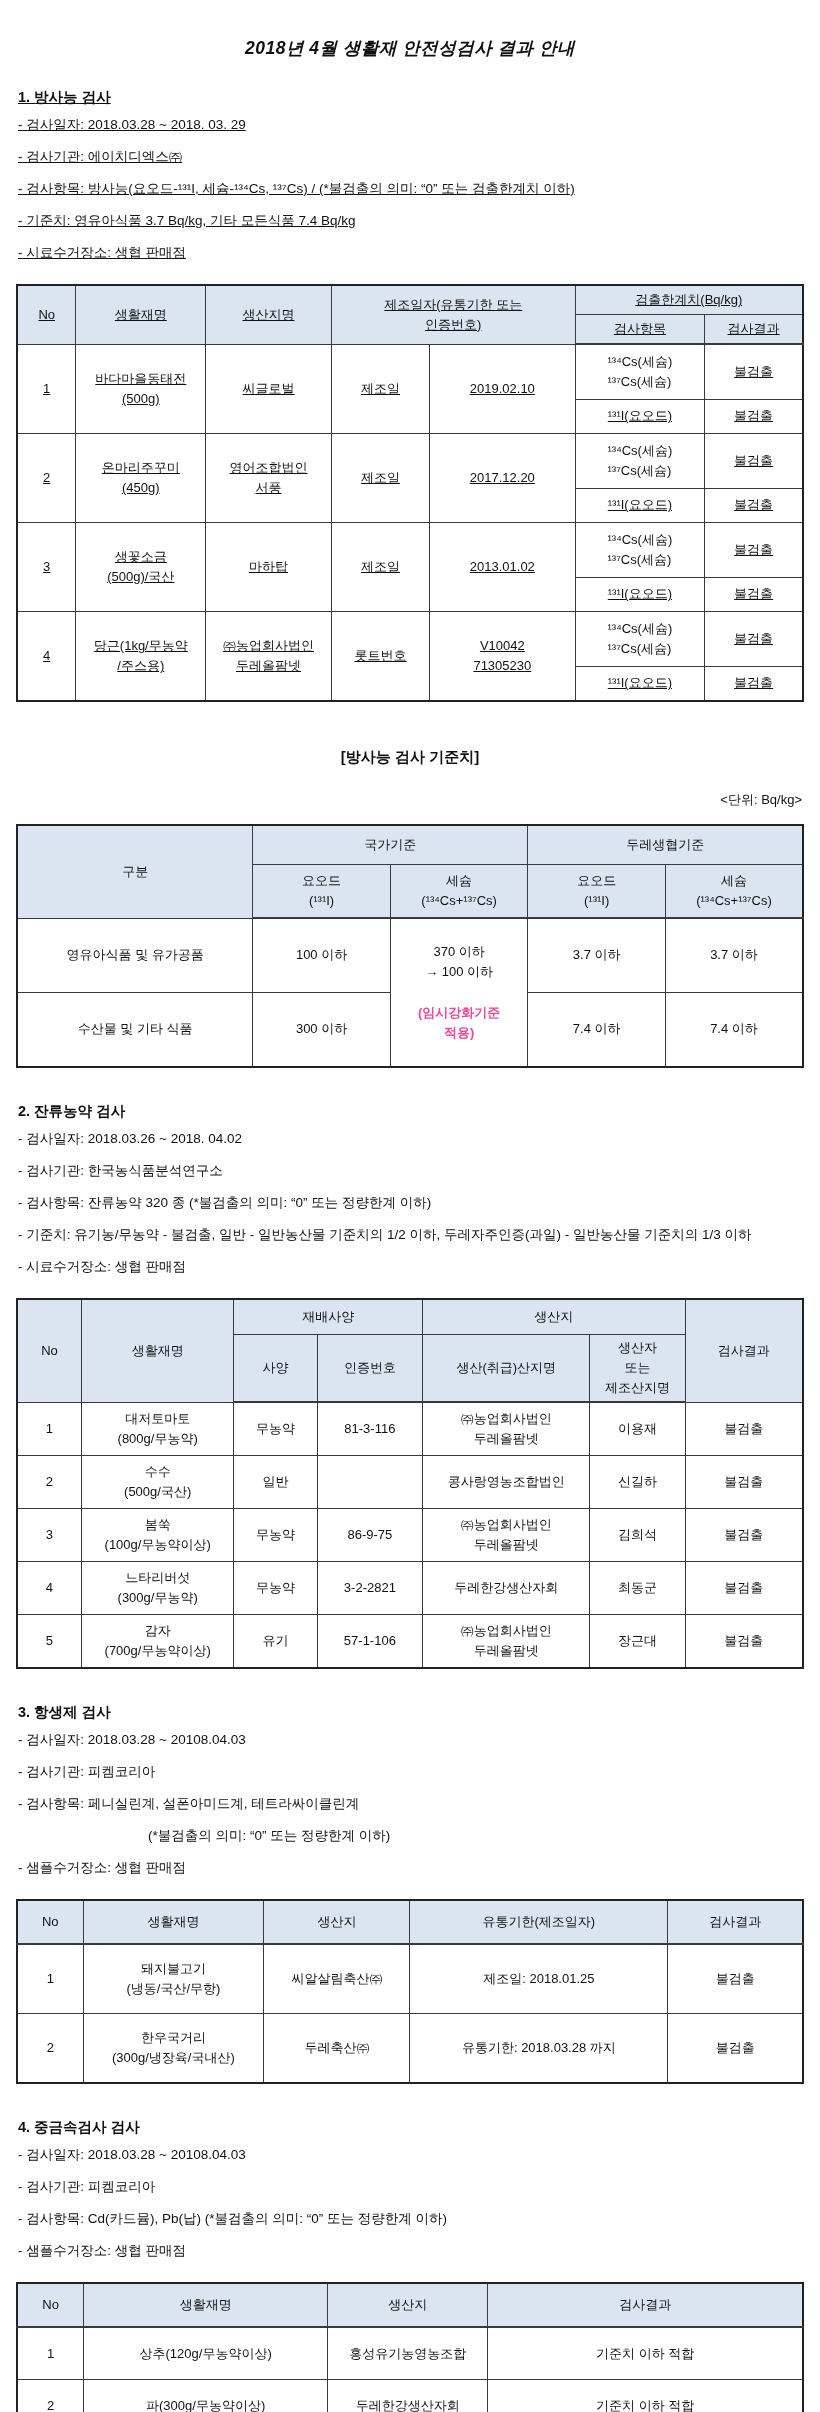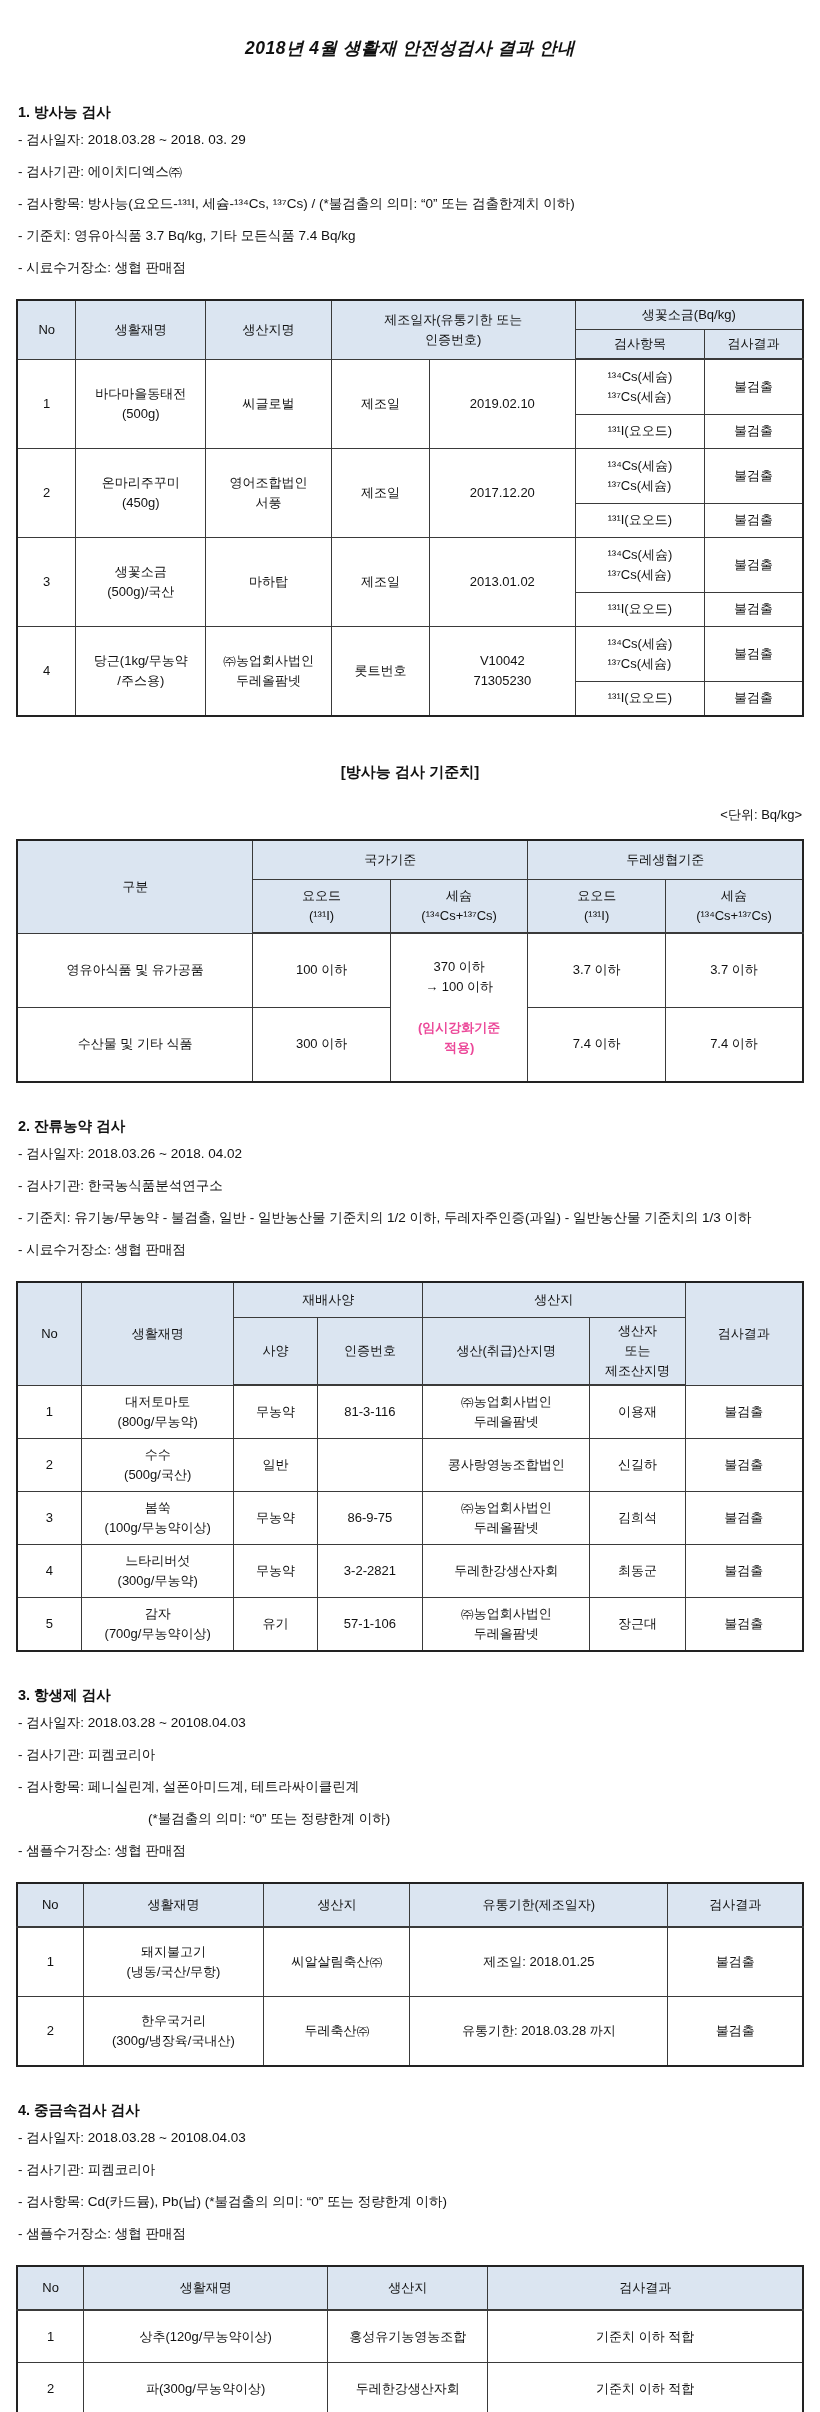--- a/index.html
+++ b/index.html
@@ -2,21 +2,21 @@
 <html><head>
 <meta charset="utf-8">
 <style>
   html,body { margin:0; padding:0; background:#ffffff; }
   body { width:820px; font-family:"Liberation Sans","DejaVu Sans",sans-serif; color:#111; }
   .page { box-sizing:border-box; width:820px; min-height:2412px; padding:26px 16px 40px 16px; }
 
   .doc-title { text-align:center; font-size:17.5px; font-weight:bold; letter-spacing:0.5px; margin:10px 0 0 0;font-style:italic; }
 
   .sec { margin-top:34px; }
-  .sec-first { margin-top:43px; }
+  .sec-first { margin-top:28px;text-decoration:underline; }
   .sec-heading { font-size:14.5px; font-weight:bold; margin:0 0 2px 2px; }
   p.detail { font-size:13.5px; line-height:32px; margin:0 0 0 2px; }
   p.detail.indent { padding-left:130px; }
 
   table.t { border-collapse:collapse; width:100%; table-layout:fixed; font-size:13px; margin-top:15px; border:2px solid #222; }
   table.t td { border:1px solid #3a3a3a; text-align:center; vertical-align:middle; padding:3px 4px; white-space:pre-line; line-height:1.55; }
   tr.th td { background:#dbe5f1; }
   tr.thb td { border-bottom-width:2px; }
   .cell-left { display:inline-block; text-align:left; }
 
@@ -70,21 +70,21 @@
           <col style="width:16.5%">
           <col style="width:12.5%">
       </colgroup>
       <tbody>
           <tr class="th h1">
         <td rowspan="2">No</td>
         <td rowspan="2">생활재명</td>
         <td rowspan="2">생산지명</td>
         <td colspan="2" rowspan="2">제조일자(유통기한 또는
 인증번호)</td>
-        <td colspan="2">생꽃소금(Bq/kg)</td>
+        <td colspan="2">검출한계치(Bq/kg)</td>
       </tr>
       <tr class="th h1 thb">
         <td>검사항목</td>
         <td>검사결과</td>
       </tr>
 
       <tr class="rcs">
         <td rowspan="2">1</td>
         <td rowspan="2">바다마을동태전
 (500g)</td>
@@ -200,20 +200,21 @@
         <td>7.4 이하</td>
       </tr>
     </tbody>
       </table>
   </div>
 
   <div class="sec">
     <div class="sec-heading">2. 잔류농약 검사</div>
     <p class="detail">- 검사일자: 2018.03.26 ~ 2018. 04.02</p>
     <p class="detail">- 검사기관: 한국농식품분석연구소</p>
+    <p class="detail">- 검사항목: 잔류농약 320 종 (*불검출의 의미: “0” 또는 정량한계 이하)</p>
     <p class="detail">- 기준치: 유기농/무농약 - 불검출, 일반 - 일반농산물 기준치의 1/2 이하, 두레자주인증(과일) - 일반농산물 기준치의 1/3 이하</p>
     <p class="detail">- 시료수거장소: 생협 판매점</p>
 
     <table class="t t3">
       <colgroup>
         <col style="width:8.2%">
           <col style="width:19.4%">
           <col style="width:10.6%">
           <col style="width:13.4%">
         <col style="width:21.3%">

